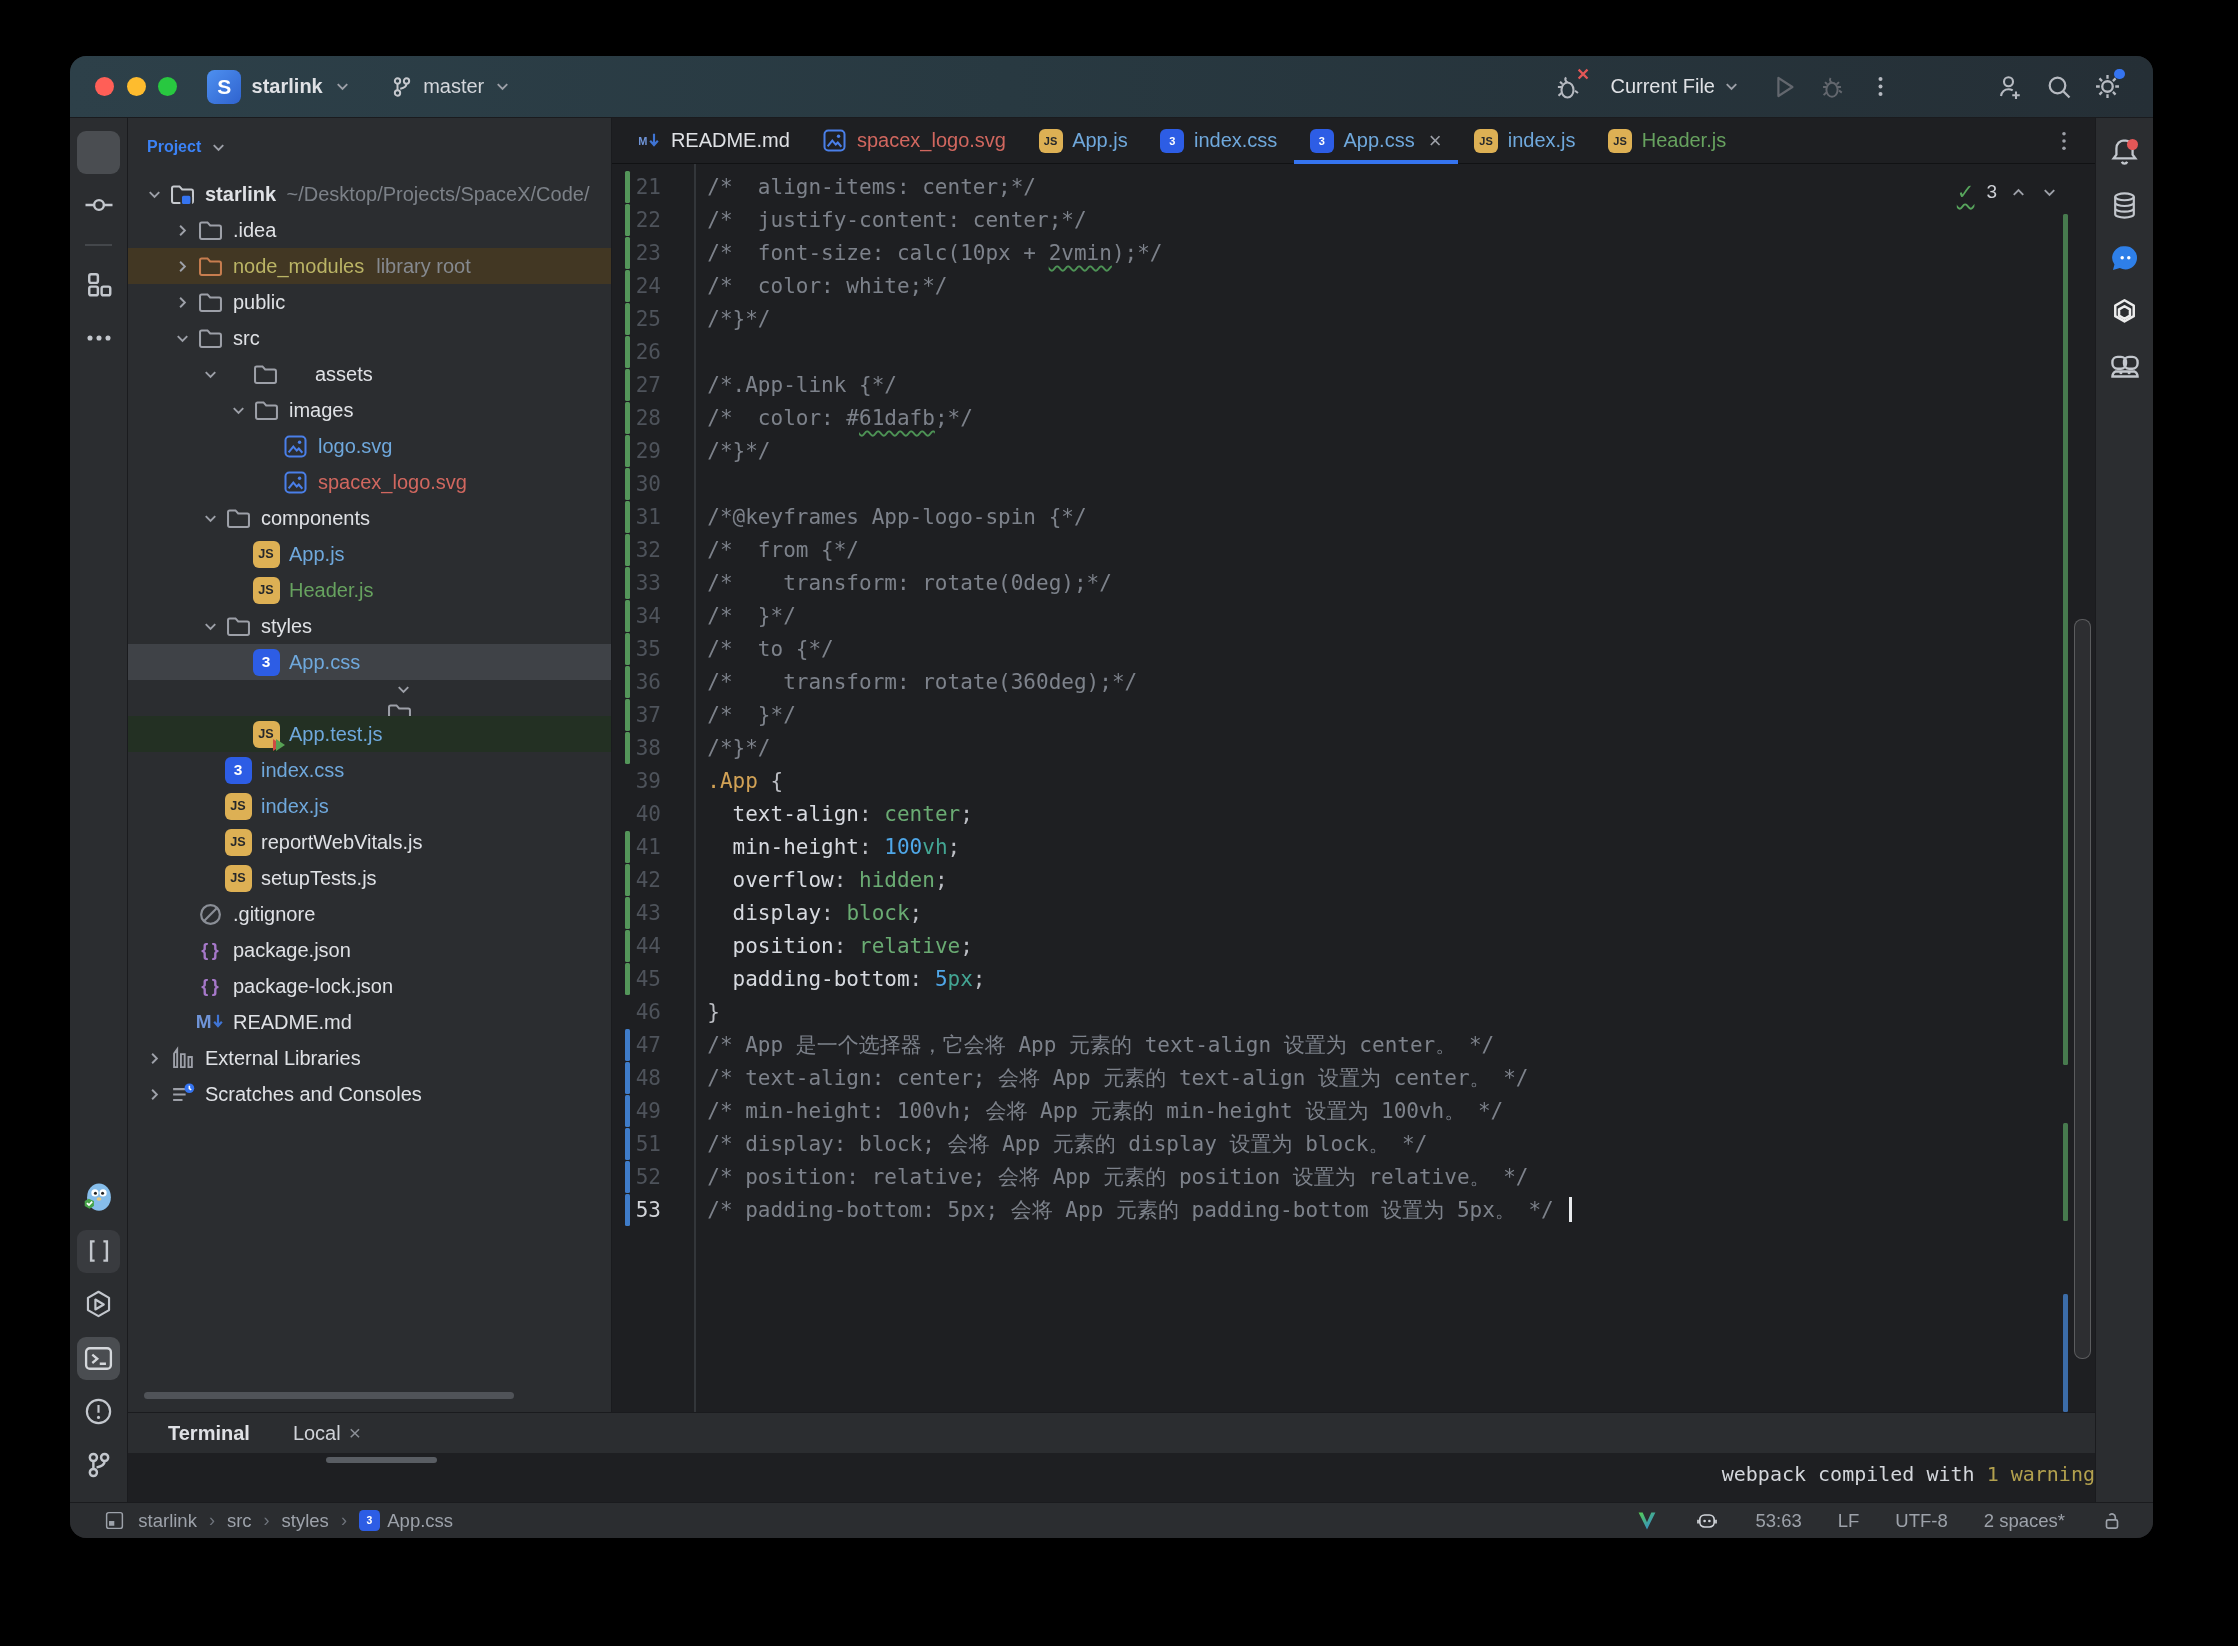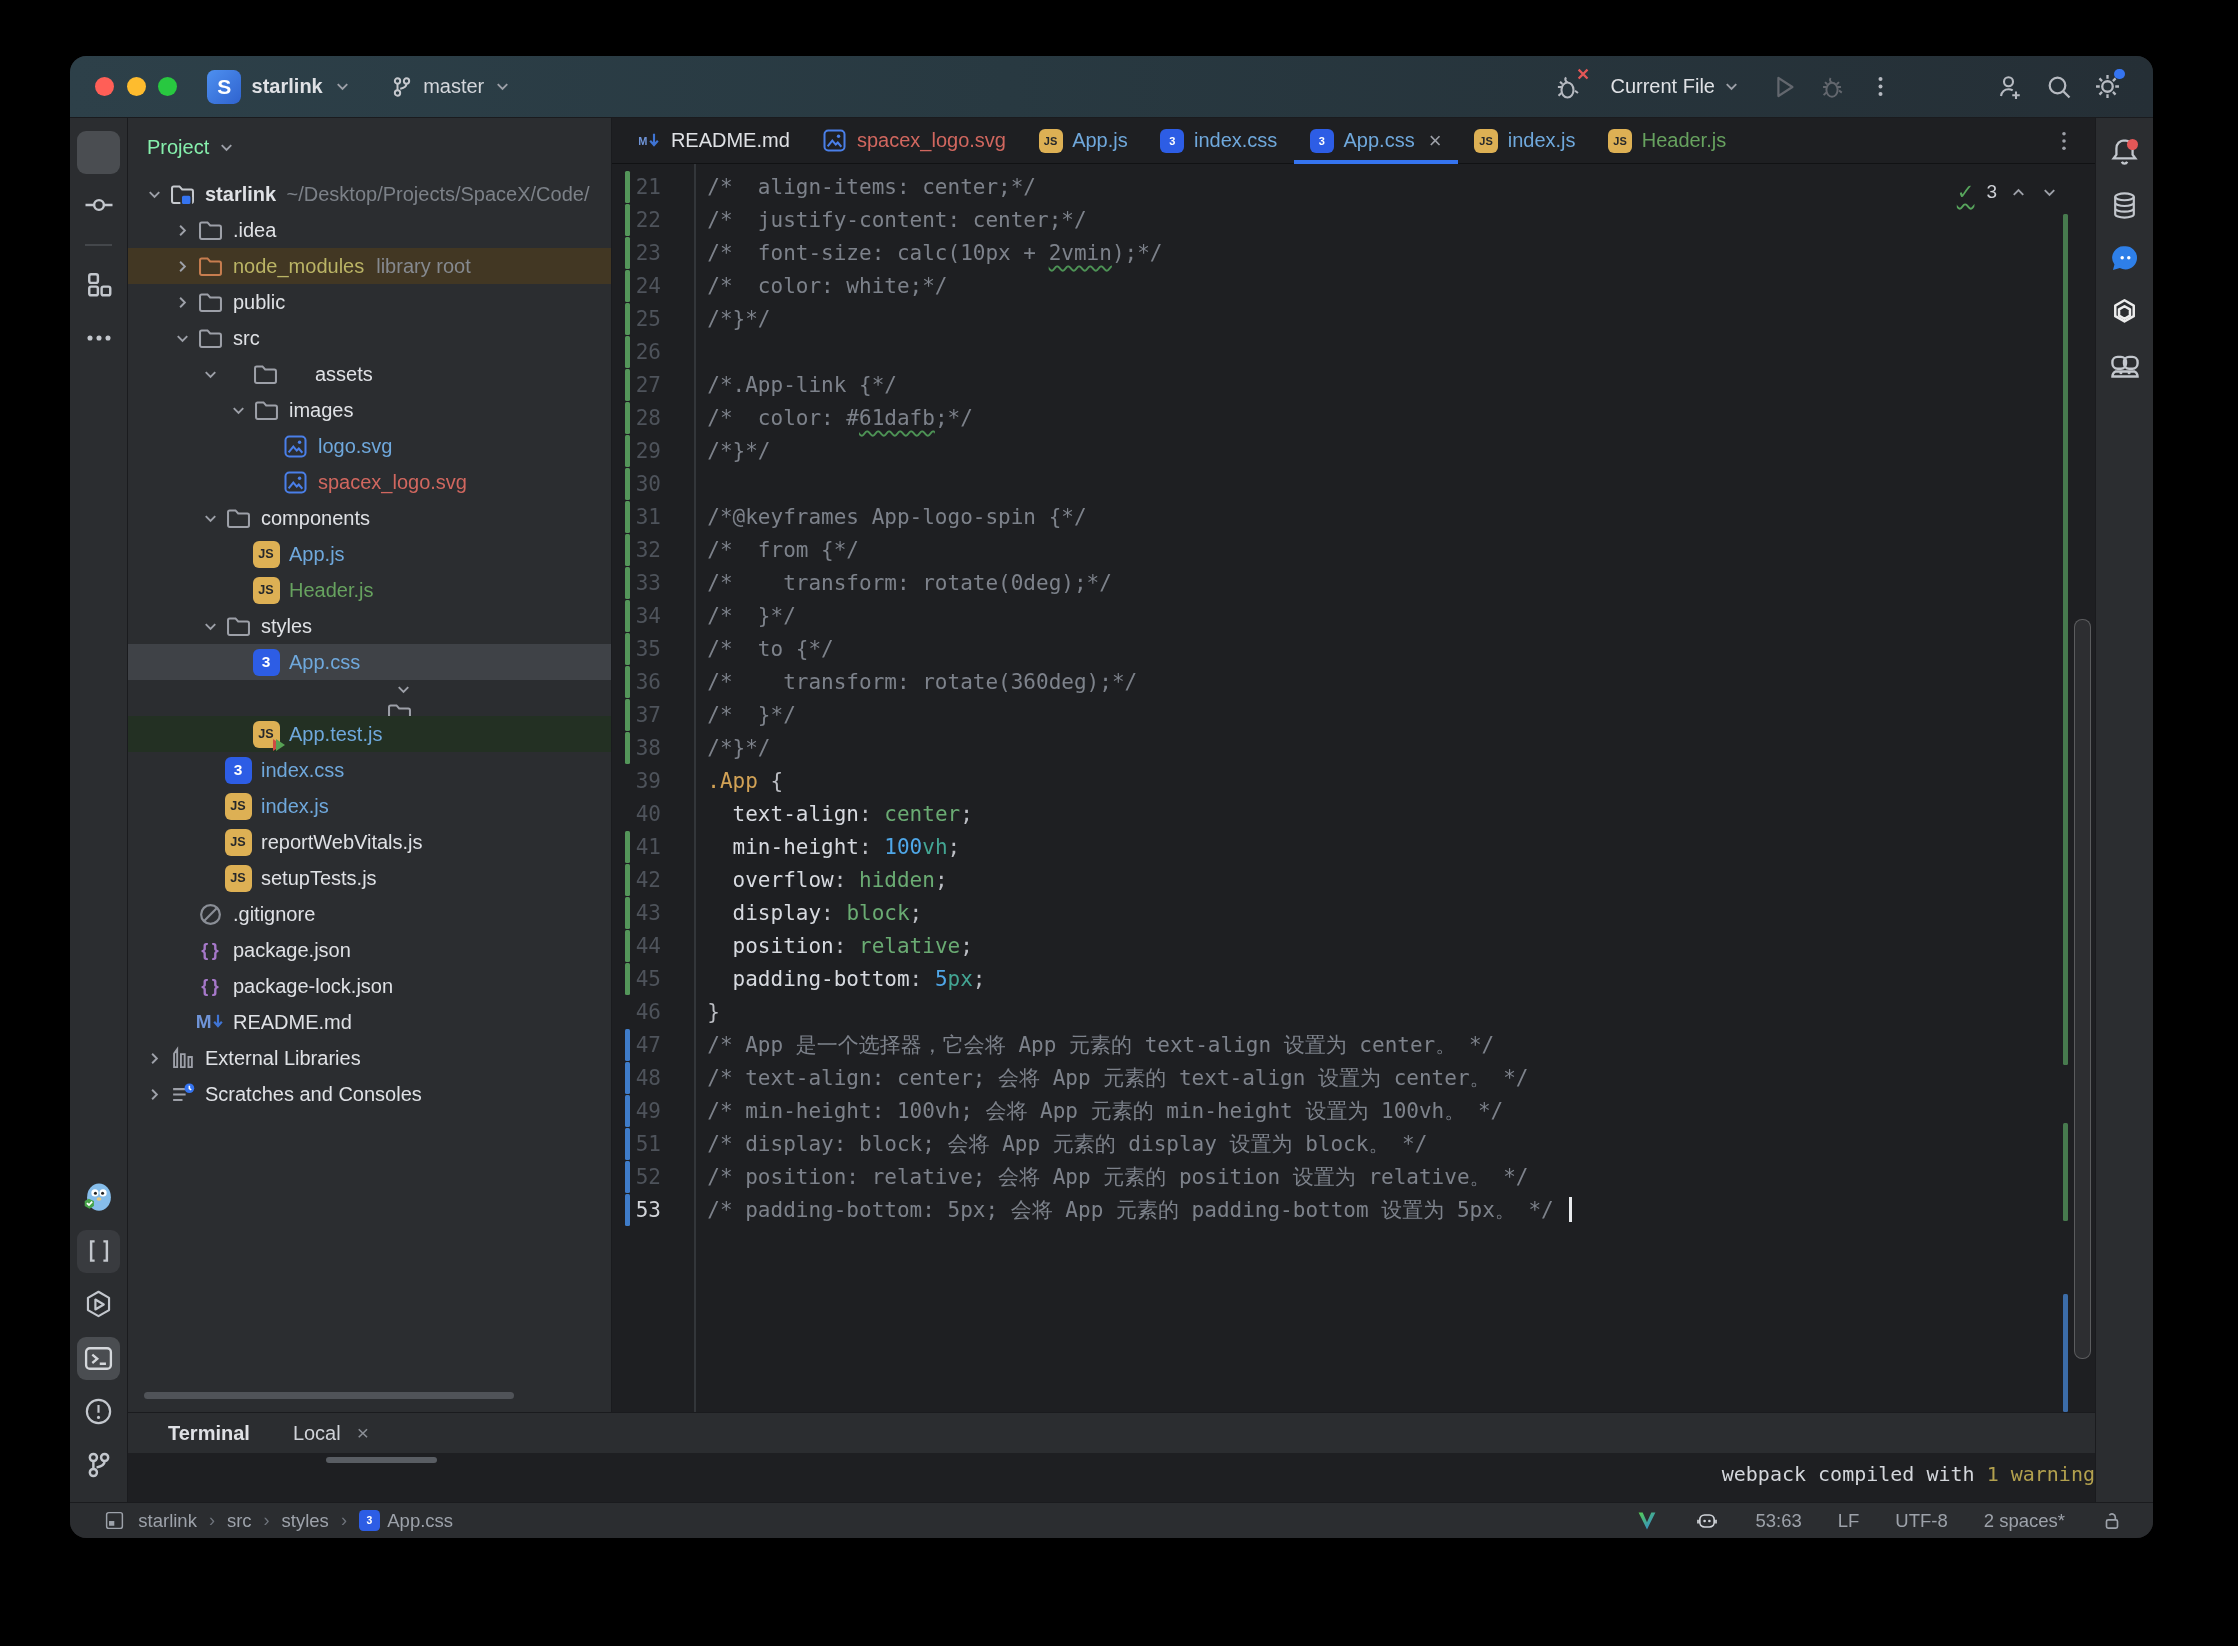--- a/index.html
+++ b/index.html
@@ -32,21 +32,21 @@
   .sicon { width:43px; height:43px; border-radius:9px; display:flex; align-items:center; justify-content:center; margin:5.2px 0; position:relative; }
   .sicon.active { background:#4a4d51; }
   .sicon.soft { background:#393b3f; }
   .sdivider { width:27px; height:1.5px; background:#44474b; margin:12px 0; }
   .sflex { flex:1; }
   .center { flex:1; display:flex; flex-direction:column; min-width:0; }
   .mainrow { flex:1; display:flex; min-height:0; }
 
   
   .panel { width:484px; flex:none; background:#2b2d30; border-right:1.5px solid #1a1b1e; position:relative; overflow:hidden; }
-  .panel-header { height:58px; display:flex; align-items:center; gap:7.4px; padding-left:19px; color:#86efac; font-size:20px; font-weight:normal; }
+  .panel-header { height:58px; display:flex; align-items:center; gap:7.4px; padding-left:19px; color:#3b82f6; font-size:16px; font-weight:bold; }
   .tree-row { height:36px; display:flex; align-items:center; font-size:20px; color:#dfe1e5; white-space:nowrap; overflow:hidden; }
   .tree-row .tchev { width:28px; flex:none; display:flex; align-items:center; justify-content:center; }
   .tree-row .ticon { width:28px; height:28px; flex:none; display:flex; align-items:center; justify-content:center; margin-right:9px; }
   .tree-row .tpath { color:#7c8188; margin-left:10.4px; overflow:hidden; text-overflow:clip; }
   .tree-row .textra { color:#85898f; margin-left:12px; }
   .row-selected { background:#3f4247; }
   .row-library { background:#423723; }
   .row-added { background:#233023; }
   .c-default{color:#dfe1e5}.c-modified{color:#6fa8dc}.c-untracked{color:#d1675f}.c-added{color:#67a25f}.c-olive{color:#bab465}
   .panel-hscroll { position:absolute; left:16.3px; bottom:13.3px; width:370px; height:6.7px; border-radius:3.7px; background:#505358; }
@@ -82,21 +82,21 @@
   .insp { position:absolute; top:16.3px; right:36px; display:flex; align-items:center; gap:12px; font-family:"Liberation Sans",sans-serif; font-size:19px; color:#ced0d6; }
   .insp-check { color:#57a55c; font-size:21px; text-decoration:underline wavy #57a55c 1.5px; text-underline-offset:3.7px; }
   .stripe { position:absolute; width:5.2px; right:27px; border-radius:1.5px; }
   .stripe.green{background:#477a4e}.stripe.blue{background:#3c6ca8}
   .vthumb { position:absolute; right:4.4px; top:455px; height:740px; width:16.3px; border-radius:8.1px; background:rgba(255,255,255,.07); border:1.5px solid rgba(255,255,255,.22); }
 
   
   .terminal { height:90px; flex:none; border-top:1.5px solid #1a1b1e; background:#2b2d30; position:relative;text-align:right; }
   .term-head { height:40px; display:flex; align-items:center; padding-left:40px; color:#dfe1e5; font-size:20px; }
   .term-title { font-weight:bold; }
-  .term-tab { margin-left:43px; display:flex; align-items:center; gap:16px; color:#cfd2d8; }
+  .term-tab { margin-left:43px; display:flex; align-items:center; gap:8px; color:#cfd2d8; }
   .term-tab .tclose { color:#8b8f96; font-size:21px; }
   .term-pill { position:absolute; left:198px; top:44px; width:111px; height:6px; border-radius:3px; background:#595d63; }
   .term-out { height:49px; background:#1e1f22; font-family:"DejaVu Sans Mono","DejaVu Sans",monospace; font-size:20px; color:#d4d7dc; padding:9px 0 0 40px; white-space:pre; }
   .t-warning { color:#b3a14e; }
 
   
   .statusbar { height:36px; flex:none; background:#2b2d30; border-top:1.5px solid #1a1b1e; display:flex; align-items:center; padding:0 30px 0 34px; font-size:18.5px; color:#9da2aa; }
   .crumbs { display:flex; align-items:center; gap:12px; }
   .crumb-sep { color:#6f747c; font-size:18px; }
   .crumb-file { display:flex; align-items:center; gap:7.4px; }

